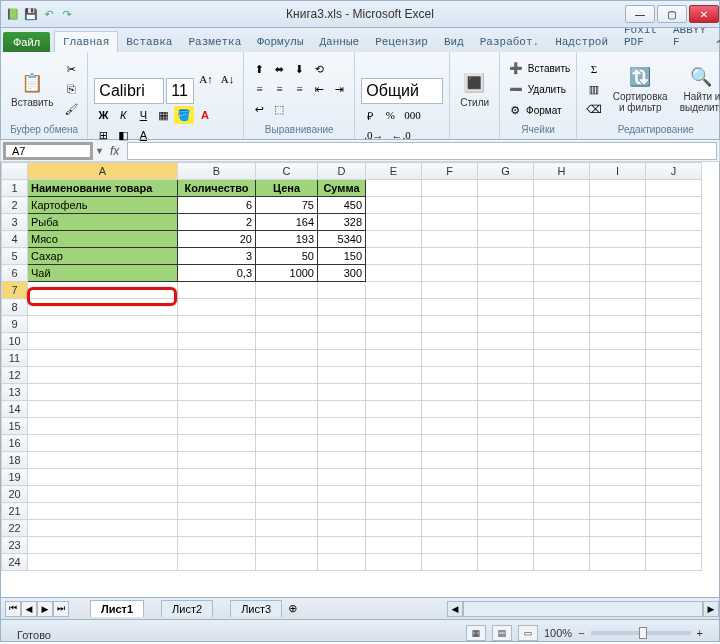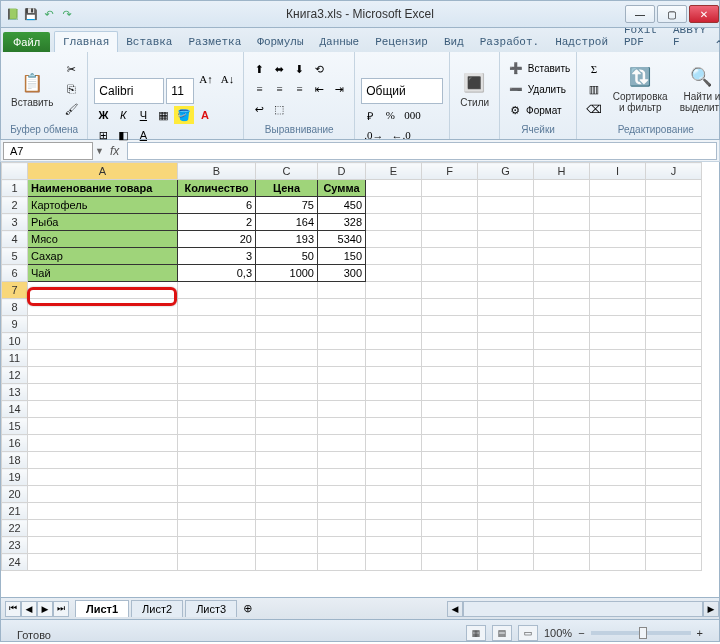--- a/index.html
+++ b/index.html
@@ -24,25 +24,25 @@
 
 .ribbon { height: 88px; background: linear-gradient(#f4f8fc, #e6eef6); display: flex; border: 1px solid #9db4c8; border-top: none; }
 .rgroup { border-right: 1px solid #c5d4e1; padding: 2px 6px; display: flex; flex-direction: column; }
 .rgroup .body { flex: 1; display: flex; align-items: center; gap: 4px; }
 .rgroup .lbl { font-size: 10px; color: #5b7a99; text-align: center; padding-bottom: 2px; }
 .bigbtn { display: flex; flex-direction: column; align-items: center; gap: 2px; font-size: 10px; color: #333; padding: 2px 4px; }
 .bigbtn .ico { width: 24px; height: 24px; display: flex; align-items: center; justify-content: center; font-size: 18px; }
 .minicol { display: flex; flex-direction: column; gap: 2px; }
 .minirow { display: flex; gap: 2px; align-items: center; }
 .minibtn { min-width: 18px; height: 18px; border: 1px solid transparent; display: inline-flex; align-items: center; justify-content: center; font-size: 11px; font-family: "Times New Roman", serif; padding: 0 2px; }
-.sel { border: 1px solid #abc; background: #fff; font-size: 12px; padding: 12px 4px; height: 18px; display: inline-flex; align-items: center; margin-top: 24px; }
+.sel { border: 1px solid #abc; background: #fff; font-size: 16px; padding: 12px 4px; height: 18px; display: inline-flex; align-items: center; margin-top: 24px; }
 
 
 .fbar { height: 22px; display: flex; align-items: center; border: 1px solid #c5d4e1; border-top: none; background: #f0f4f8; }
-.fbar .name { width: 90px; background: #fff; border: 1px solid #a3a3a3; margin: 2px; padding: 0 6px; font-size: 11px; height: 18px; display: flex; align-items: center; }
+.fbar .name { width: 90px; background: #fff; border: 3px solid #a3a3a3; margin: 2px; padding: 0 6px; font-size: 11px; height: 18px; display: flex; align-items: center; }
 .fbar .fx { padding: 0 6px; font-style: italic; font-size: 12px; color: #555; }
 .fbar .input { flex: 1; background: #fff; border: 1px solid #abc; margin: 2px; height: 18px; }
 
 
 .gridwrap { position: relative; border: 1px solid #9db4c8; border-top: none; height: 436px; overflow: hidden; background: #fff; }
 .grid { border-collapse: collapse; table-layout: fixed; }
 .grid th, .grid td { border: 1px solid #d4d4d4; font-size: 11px; height: 17px; overflow: hidden; white-space: nowrap; }
 .grid th { background: linear-gradient(#f8fafc, #e8eef4); color: #333; font-weight: normal; text-align: center; }
 .grid th.rowh { width: 26px; }
 .grid td { padding: 0 3px; }
@@ -55,21 +55,21 @@
 .dcell.num { text-align: right; }
 .grid th.active { background: #f8d77a; }
 
 
 .highlight { position: absolute; border: 3px solid #d11; border-radius: 6px; pointer-events: none; box-shadow: 0 0 2px rgba(0,0,0,.3); }
 
 
 .sheetbar { height: 22px; background: linear-gradient(#e8eef4, #dce4ec); border: 1px solid #9db4c8; border-top: none; display: flex; align-items: center; font-size: 11px; }
 .sheetbar .nav { display: flex; gap: 0; padding: 0 4px; }
 .sheetbar .nav span { width: 16px; height: 16px; display: inline-flex; align-items: center; justify-content: center; border: 1px solid #abc; background: #f0f4f8; font-size: 9px; }
-.sheetbar .tab { padding: 2px 10px; background: #fff; border: 1px solid #abc; border-bottom: none; margin-left: 2px; }
+.sheetbar .tab { padding: 2px 10px; background: #fff; border: 1px solid #abc; border-bottom: none; margin-left: 17px; }
 .sheetbar .tab.inactive { background: #e4ecf4; }
 .sheetbar .scroll { margin-left: auto; display: flex; align-items: center; }
 .sheetbar .htrack { width: 240px; height: 16px; background: #e4ecf4; border: 1px solid #abc; }
 
 
 .status { height: 22px; background: linear-gradient(#e6eef6, #d8e2ec); border: 1px solid #9db4c8; border-top: none; display: flex; align-items: flex-end; font-size: 11px; padding: 0 16px; color: #333; }
 .status .right { margin-left: auto; display: flex; align-items: center; gap: 6px; }
 .status .viewbtn { width: 20px; height: 16px; border: 1px solid #abc; background: #f0f4f8; display: inline-flex; align-items: center; justify-content: center; font-size: 9px; }
 .status .zslider { width: 100px; height: 4px; background: #c0d0e0; position: relative; }
 .status .zslider .thumb { position: absolute; left: 48px; top: -4px; width: 8px; height: 12px; background: #f0f4f8; border: 1px solid #888; }

